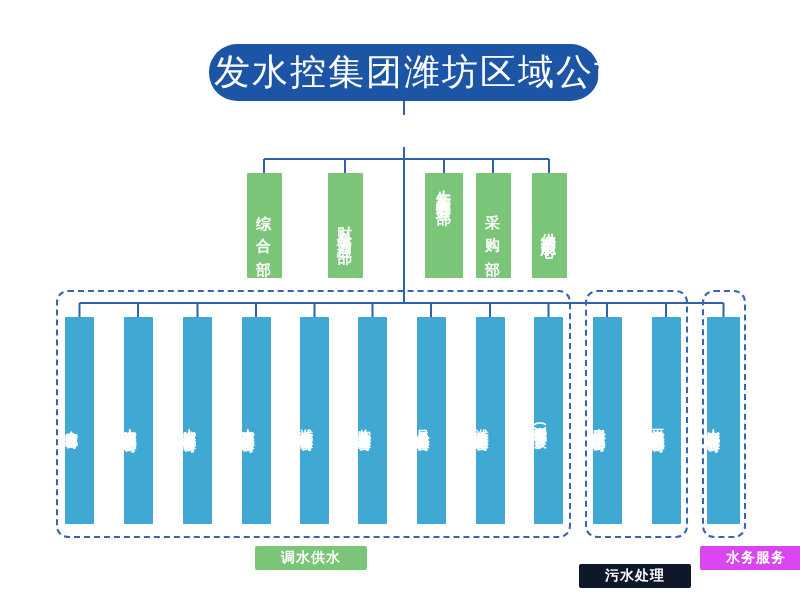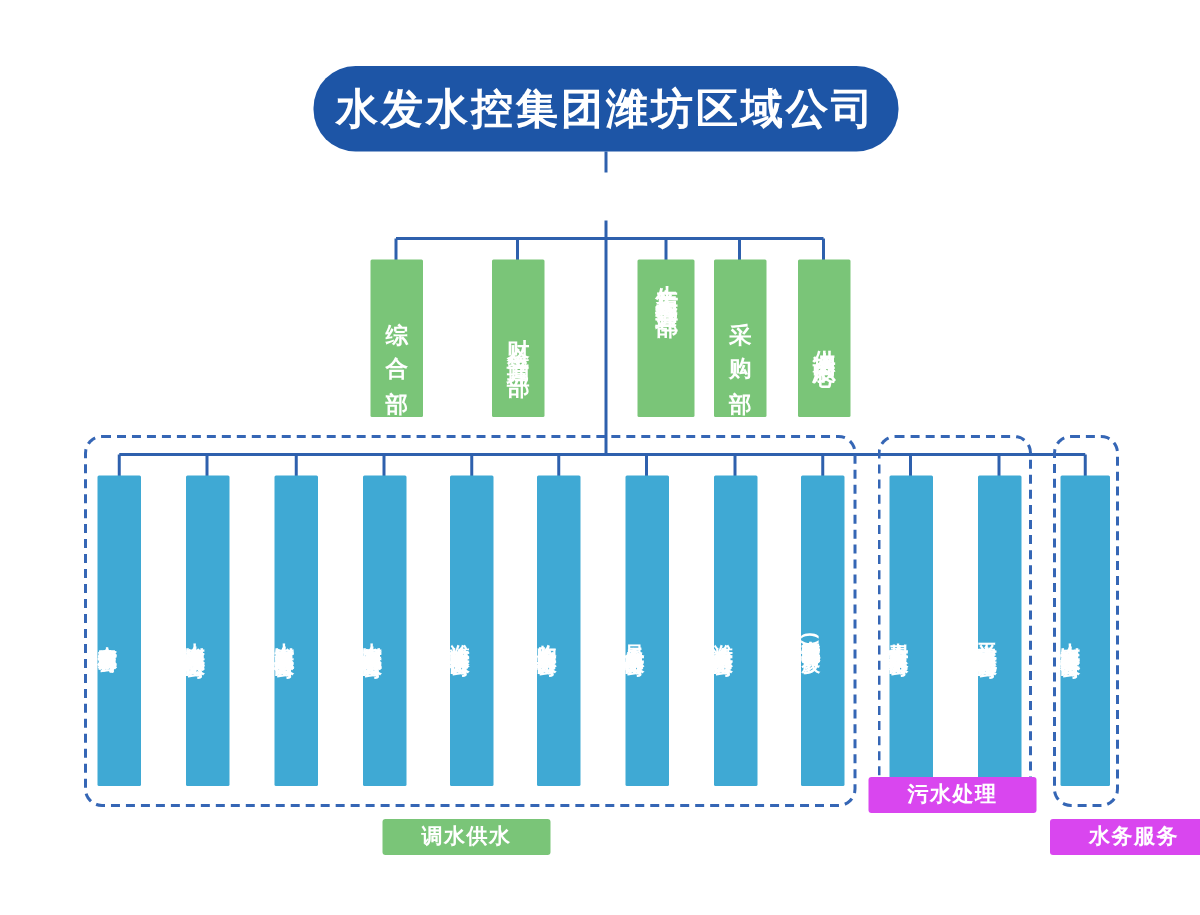--- a/index.html
+++ b/index.html
@@ -8,21 +8,21 @@
     font-family:"Liberation Sans",sans-serif;overflow:hidden;
   }
   #wires{position:absolute;left:0;top:0;width:800px;height:610px;}
 
   .node{position:absolute;box-sizing:border-box;color:#fff;}
 
   .root-pill{
     display:flex;align-items:center;justify-content:center;
     border-radius:28px;
     font-family:"Liberation Serif",serif;
-    font-size:28px;font-weight:700;letter-spacing:2px;white-space:nowrap;
+    font-size:36px;font-weight:400;letter-spacing:2px;white-space:nowrap;
   }
   .hq-box{
     display:flex;align-items:center;justify-content:center;
     border-radius:11px;
     font-size:17px;font-weight:bold;letter-spacing:1px;white-space:nowrap;
   }
 
   .vbox{
     display:flex;align-items:center;justify-content:center;
     border-radius:1px;
@@ -141,16 +141,16 @@
       </div>
       <div class="node vbox comp" style="left: 651.5px; top: 317px; width: 29px; height: 207px; background: rgb(63, 169, 212);">
         <span>平定中玮水质净化有限公司</span>
       </div>
       <div class="node vbox comp" style="left: 707px; top: 317px; width: 33px; height: 207px; background: rgb(63, 169, 212);">
         <span>山东水文科技服务有限公司</span>
       </div>
     </div>
   <div id="labelLayer">
       <div class="group-label" style="left: 311px; top: 546px; background: rgb(122, 197, 120);">调水供水</div>
-      <div class="group-label" style="left: 635px; top: 518px; background: #d946ef;">污水处理</div>
+      <div class="group-label" style="left: 635px; top: 564px; background: #0f172a;">污水处理</div>
       <div class="group-label" style="left: 756px; top: 546px; background: #d946ef;">水务服务</div>
     </div>
 </div>
 
 </body></html>

